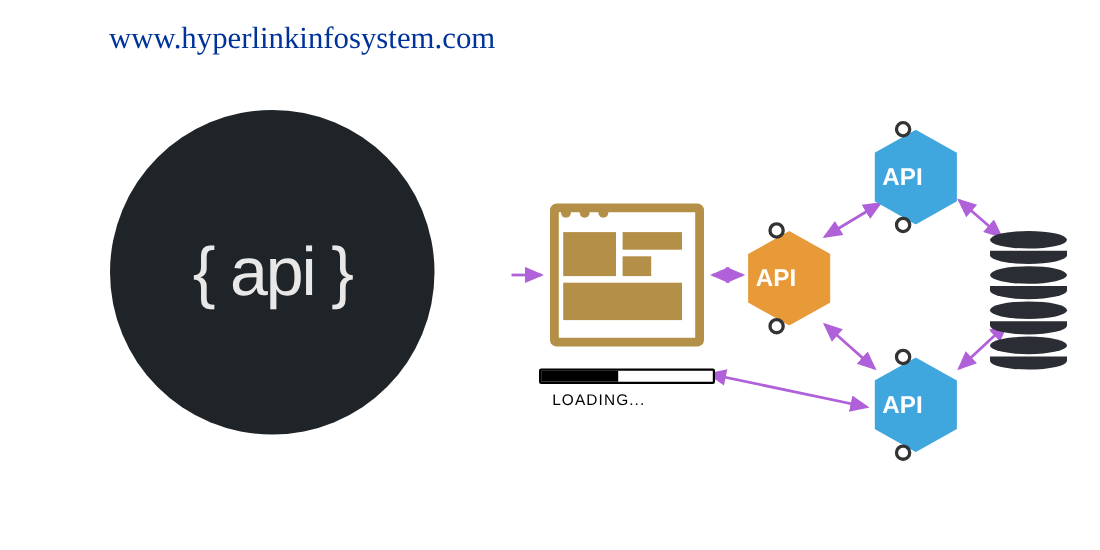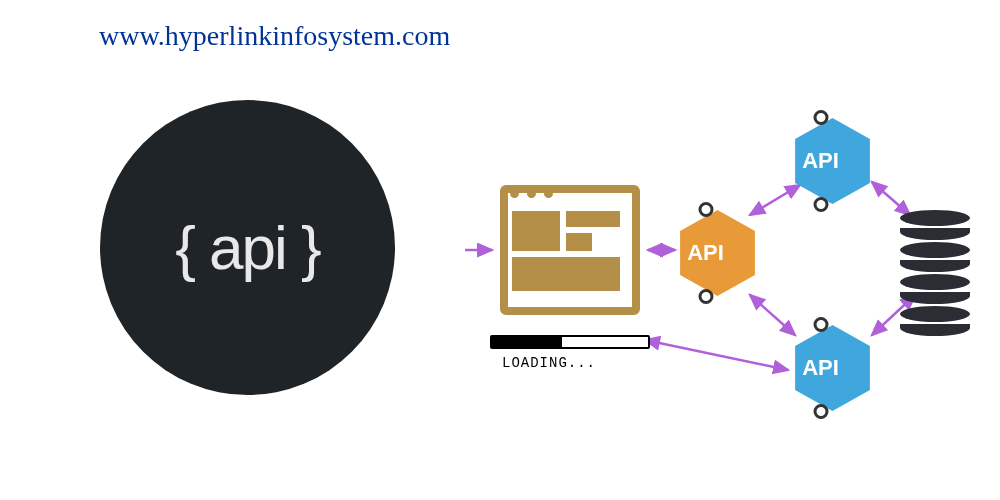--- a/index.html
+++ b/index.html
@@ -17,21 +17,21 @@
   .browser-dots { position: absolute; top: 4px; left: 10px; display: flex; gap: 8px; }
   .browser-dot { width: 9px; height: 9px; border-radius: 50%; background: #b38f47; }
   .browser-content { position: absolute; top: 26px; left: 12px; width: 108px; height: 88px; }
   .box-a { position: absolute; top: 0; left: 0; width: 48px; height: 40px; background: #b38f47; }
   .box-b { position: absolute; top: 0; left: 54px; width: 54px; height: 16px; background: #b38f47; }
   .box-c { position: absolute; top: 22px; left: 54px; width: 26px; height: 18px; background: #b38f47; }
   .box-d { position: absolute; top: 46px; left: 0; width: 108px; height: 34px; background: #b38f47; }
   
   .loading-bar { position: absolute; top: 225px; left: 30px; width: 160px; height: 14px; border: 2px solid #000; border-radius: 2px; background: #fff; }
   .loading-fill { width: 45%; height: 100%; background: #000; }
-  .loading-text { position: absolute; top: 245px; left: 42px; font-family: Liberation Mono, monospace; font-size: 14px; color: #000; letter-spacing: 1px; }
+  .loading-text { position: absolute; top: 245px; left: 42px; font-family: Liberation Sans, sans-serif; font-size: 14px; color: #000; letter-spacing: 1px; }
   
   .hexagon-wrapper { position: absolute; width: 51px; height: 86px; }
   .hexagon { width: 75px; height: 86px; }
   .hex-orange polygon { fill: #e89938; }
   .hex-blue polygon { fill: #3fa7dd; }
   .hex-label { position: absolute; top: 50%; left: 50%; transform: translate(-50%, -50%); color: #fff; font-family: Arial, sans-serif; font-size: 22px; font-weight: bold; }
   .hex-port { position: absolute; width: 15px; height: 15px; border-radius: 50%; background: #fff; border: 3px solid #333; left: 50%; transform: translateX(-50%); }
   .port-top { top: -8px; }
   .port-bottom { bottom: -8px; }
   

